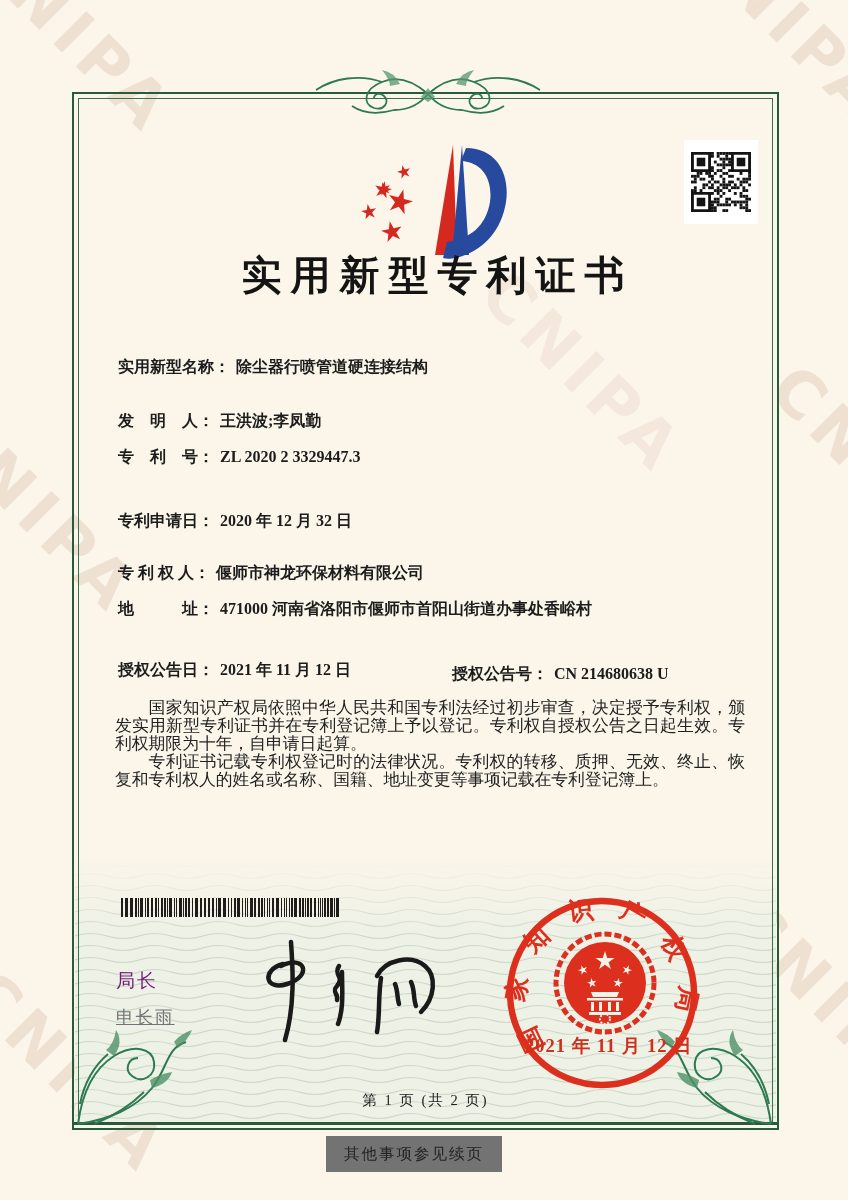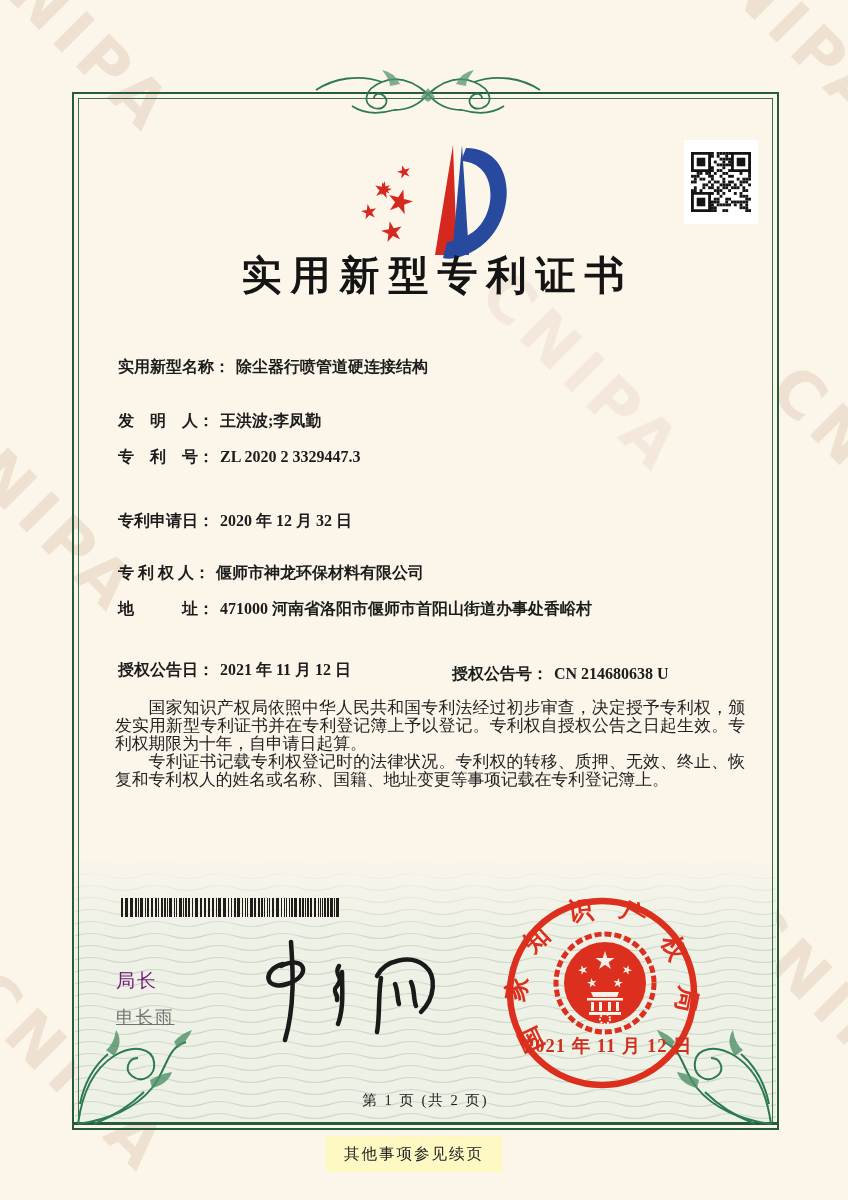--- a/index.html
+++ b/index.html
@@ -50,21 +50,21 @@
   .officer-title{position:absolute;left:116px;top:968px;font-size:19px;color:#701a75;letter-spacing:2px;}
   .officer-name{position:absolute;left:116px;top:1005px;font-size:17.5px;color:#737373;letter-spacing:2px;text-decoration:underline;}
   .signature{position:absolute;left:235px;top:936px;}
 
   .seal{position:absolute;left:495px;top:888px;}
   .seal-date{position:absolute;left:525px;top:1033px;width:160px;text-align:center;
              font-size:18.5px;font-weight:600;color:#cf2f1c;letter-spacing:1px;white-space:nowrap;}
 
   .page-footer{position:absolute;left:72px;top:1091px;width:707px;text-align:center;
                font-size:14.5px;color:#222;letter-spacing:2px;}
-  .note-box{position:absolute;left:326px;top:1136px;width:176px;height:36px;background:#fef9c3;
+  .note-box{position:absolute;left:326px;top:1136px;width:176px;height:36px;background:#737373;
             display:flex;align-items:center;justify-content:center;font-size:15.5px;color:#222;letter-spacing:2px;}
 
   .ornament-top{position:absolute;left:300px;top:60px;}
   .corner{position:absolute;}
   .corner.left{left:74px;top:1008px;}
   .corner.right{left:655px;top:1008px;}
 </style>
 </head>
 <body>
 

